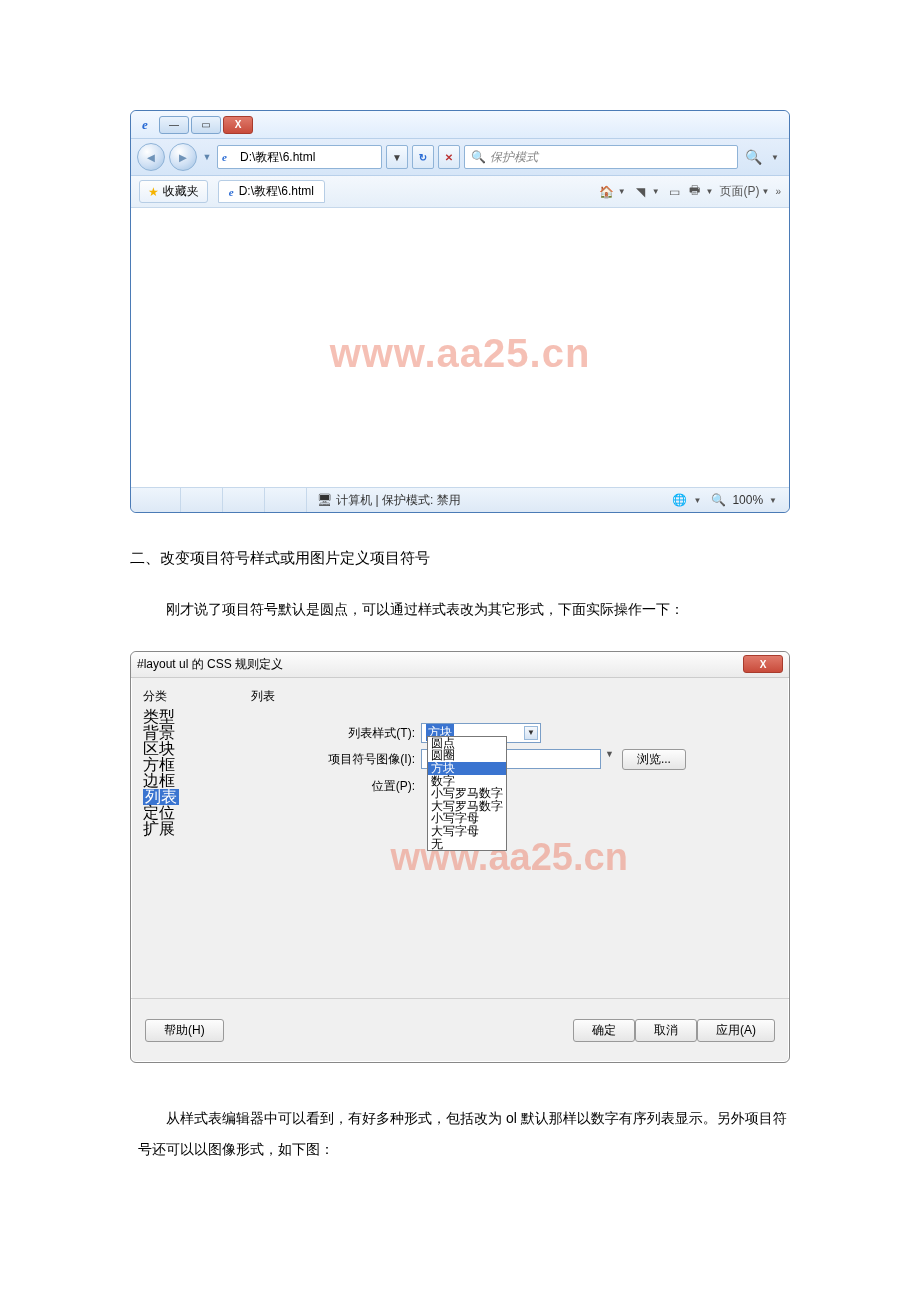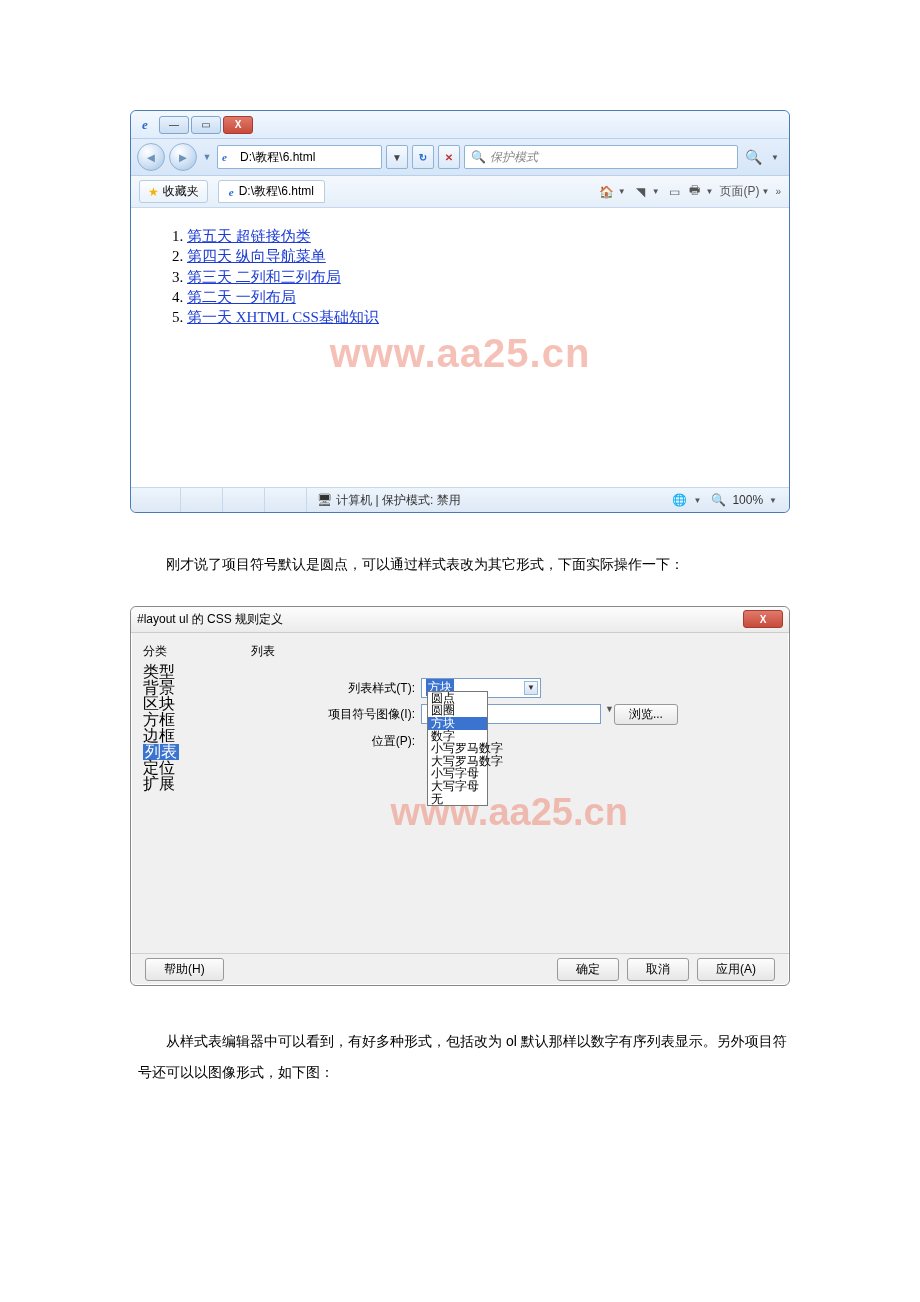--- a/index.html
+++ b/index.html
@@ -148,39 +148,39 @@
   .form-lbl { width:170px; text-align:right; padding-right:6px; padding-top:2px; }
   .sel-box {
     width:120px; height:20px; border:1px solid #7a9ec7; background:#fff;
     display:flex; align-items:center; padding:0 4px; font-size:12px; position:relative;
   }
   .sel-val.hl { background:#3a74d0; color:#fff; padding:0 2px; }
   .sel-arrow { position:absolute; right:2px; top:2px; width:14px; height:14px;
     background:linear-gradient(#f6f9fd,#d5e3f3); border:1px solid #99b9da;
     display:flex; align-items:center; justify-content:center; font-size:8px; color:#333; }
   .dd-list {
-    position:absolute; left:176px; top:58px; width:61px;
+    position:absolute; left:176px; top:58px; width:80px;
     background:#fff; border:1px solid #777; font-size:12px; line-height:1.05;
     z-index:5;
   }
   .dd-item { padding:0 3px; white-space:nowrap; }
   .dd-item.sel { background:#3a74d0; color:#fff; }
   .browse-btn {
-    padding:1px 14px; font-size:12px;
+    margin-left:8px; padding:1px 14px; font-size:12px;
     background:linear-gradient(#fdfdfd,#e6e6e6); border:1px solid #999; border-radius:3px;
   }
   .inp-arrow { margin-left:4px; font-size:9px; color:#555; }
   .wm2 {
     position:absolute; left:48%; top:56%; transform:translate(-50%,-50%);
     font-size:38px; font-weight:bold; color:rgba(236,140,120,0.55);
     font-family:Arial,sans-serif; pointer-events:none;
   }
   .dlg-foot {
-    display:flex; align-items:center; padding:4px 14px;
-    border-top:1px solid #d0d0d0; gap:8px;
+    display:flex; align-items:center; padding:20px 14px;
+    border-top:1px solid #d0d0d0; 
   }
   .dlg-btn {
     padding:2px 18px; font-size:12px;
     background:linear-gradient(#fdfdfd,#e6e6e6);
     border:1px solid #999; border-radius:3px;
   }
   .dlg-foot .spacer { flex:1; }
 
   
   .ie-e { font-family:Georgia,serif; font-style:italic; font-weight:bold; color:#2a6bd4; font-size:13px; }
@@ -238,27 +238,20 @@
         <span class="tbar-ic">▭</span>
         <span class="tbar-ic">🖶</span>
           <span class="tri">▼</span>
         <span>页面(P)</span>
           <span class="tri">▼</span>
         <span style="font-size:10px;">»</span>
       </div>
     </div>
 
     <div class="content">
-      <ol>
-        <li><a href="#">第五天  超链接伪类</a></li>
-        <li><a href="#">第四天  纵向导航菜单</a></li>
-        <li><a href="#">第三天  二列和三列布局</a></li>
-        <li><a href="#">第二天  一列布局</a></li>
-        <li><a href="#">第一天  XHTML CSS基础知识</a></li>
-      </ol>
       <div class="wm">www.aa25.cn</div>
     </div>
 
     <div class="statusbar">
       <div class="sb-segs">
           <div class="sb-seg"></div>
           <div class="sb-seg"></div>
           <div class="sb-seg"></div>
           <div class="sb-seg"></div>
         </div>
@@ -269,20 +262,21 @@
       <div class="sb-right">
         <span>🌐</span>
           <span class="tri">▼</span>
         <span>🔍</span>
         <span>100%</span>
         <span class="tri">▼</span>
       </div>
     </div>
   </div>
 
+  <p class="doc-h">二、改变项目符号样式或用图片定义项目符号</p>
   <p class="doc-p">刚才说了项目符号默认是圆点，可以通过样式表改为其它形式，下面实际操作一下：</p>
 
   <div class="dlg">
     <div class="dlg-titlebar">
       <span style="flex:1">#layout ul 的 CSS 规则定义</span>
       <div class="win-btn close" style="width:40px">X</div>
     </div>
     <div class="dlg-body">
       <div class="dlg-side">
         <div class="side-h">分类</div>

